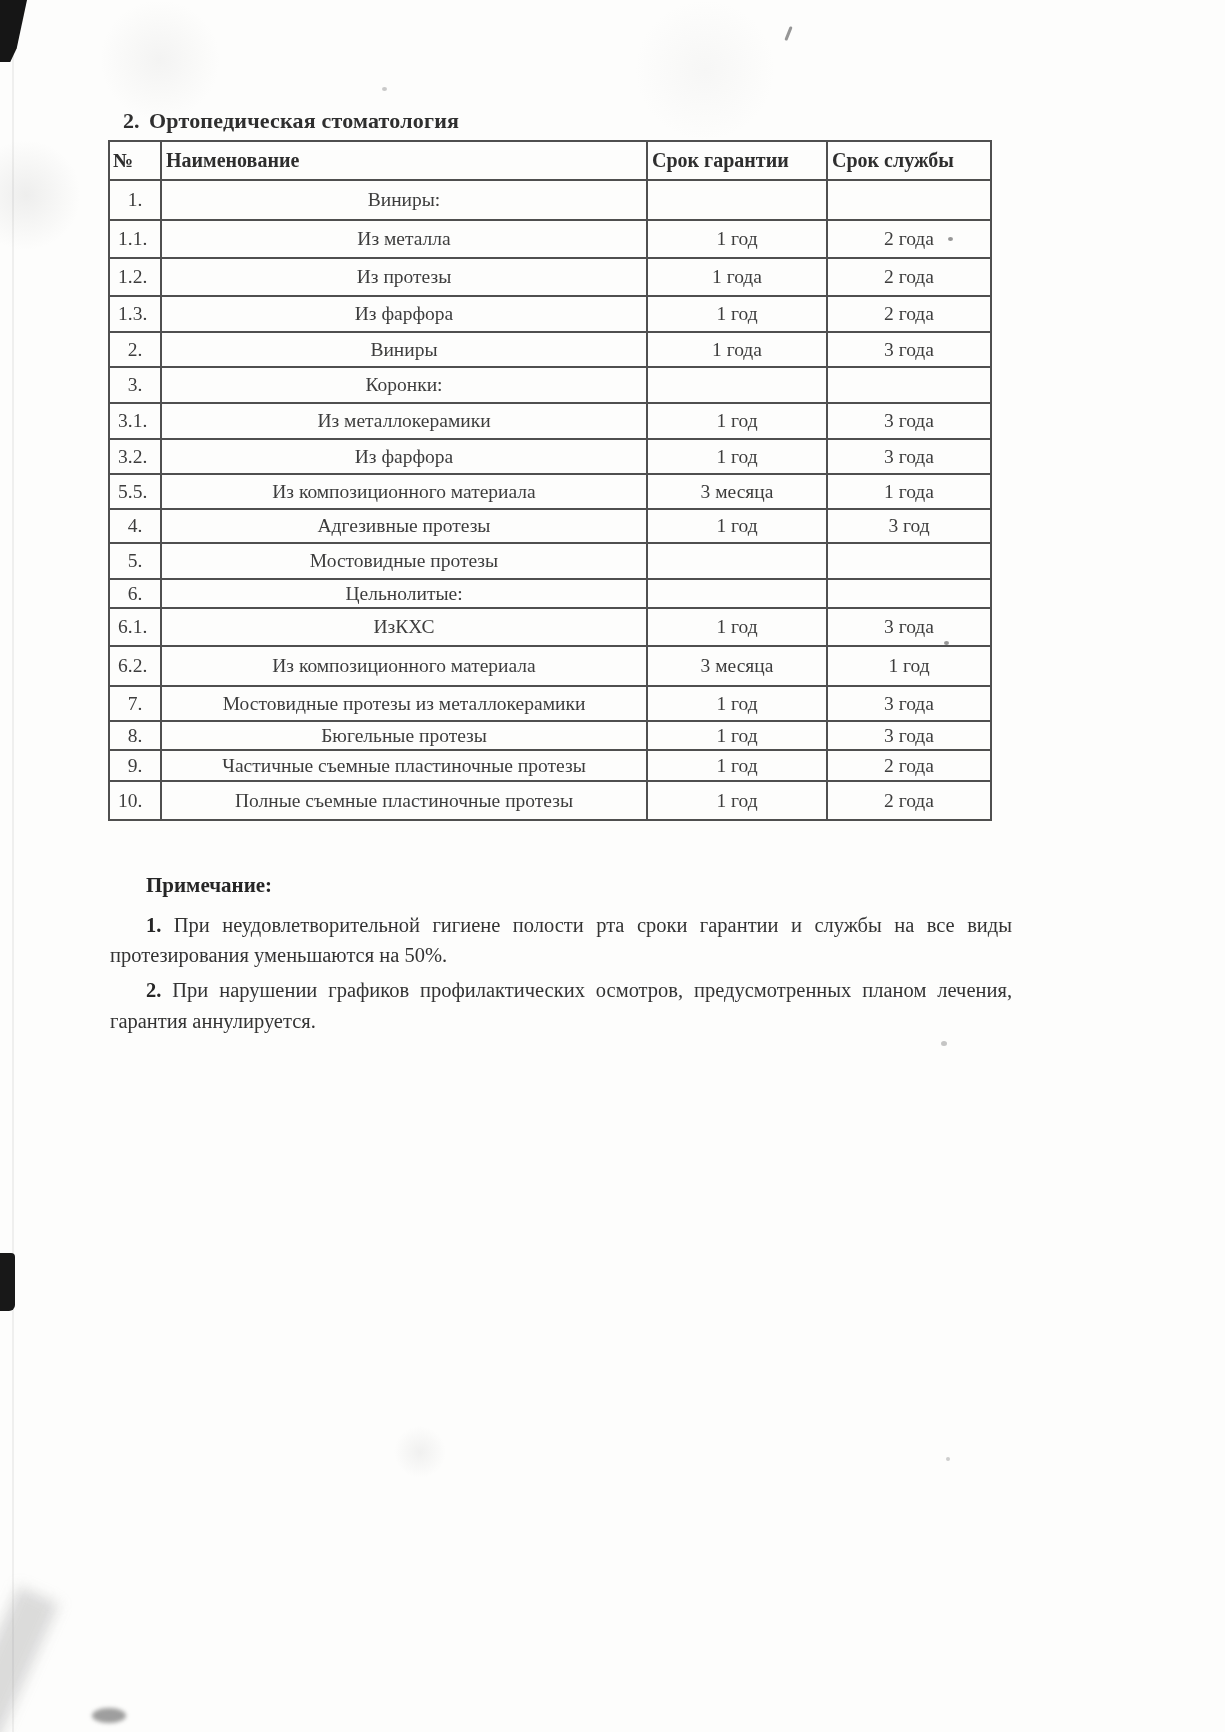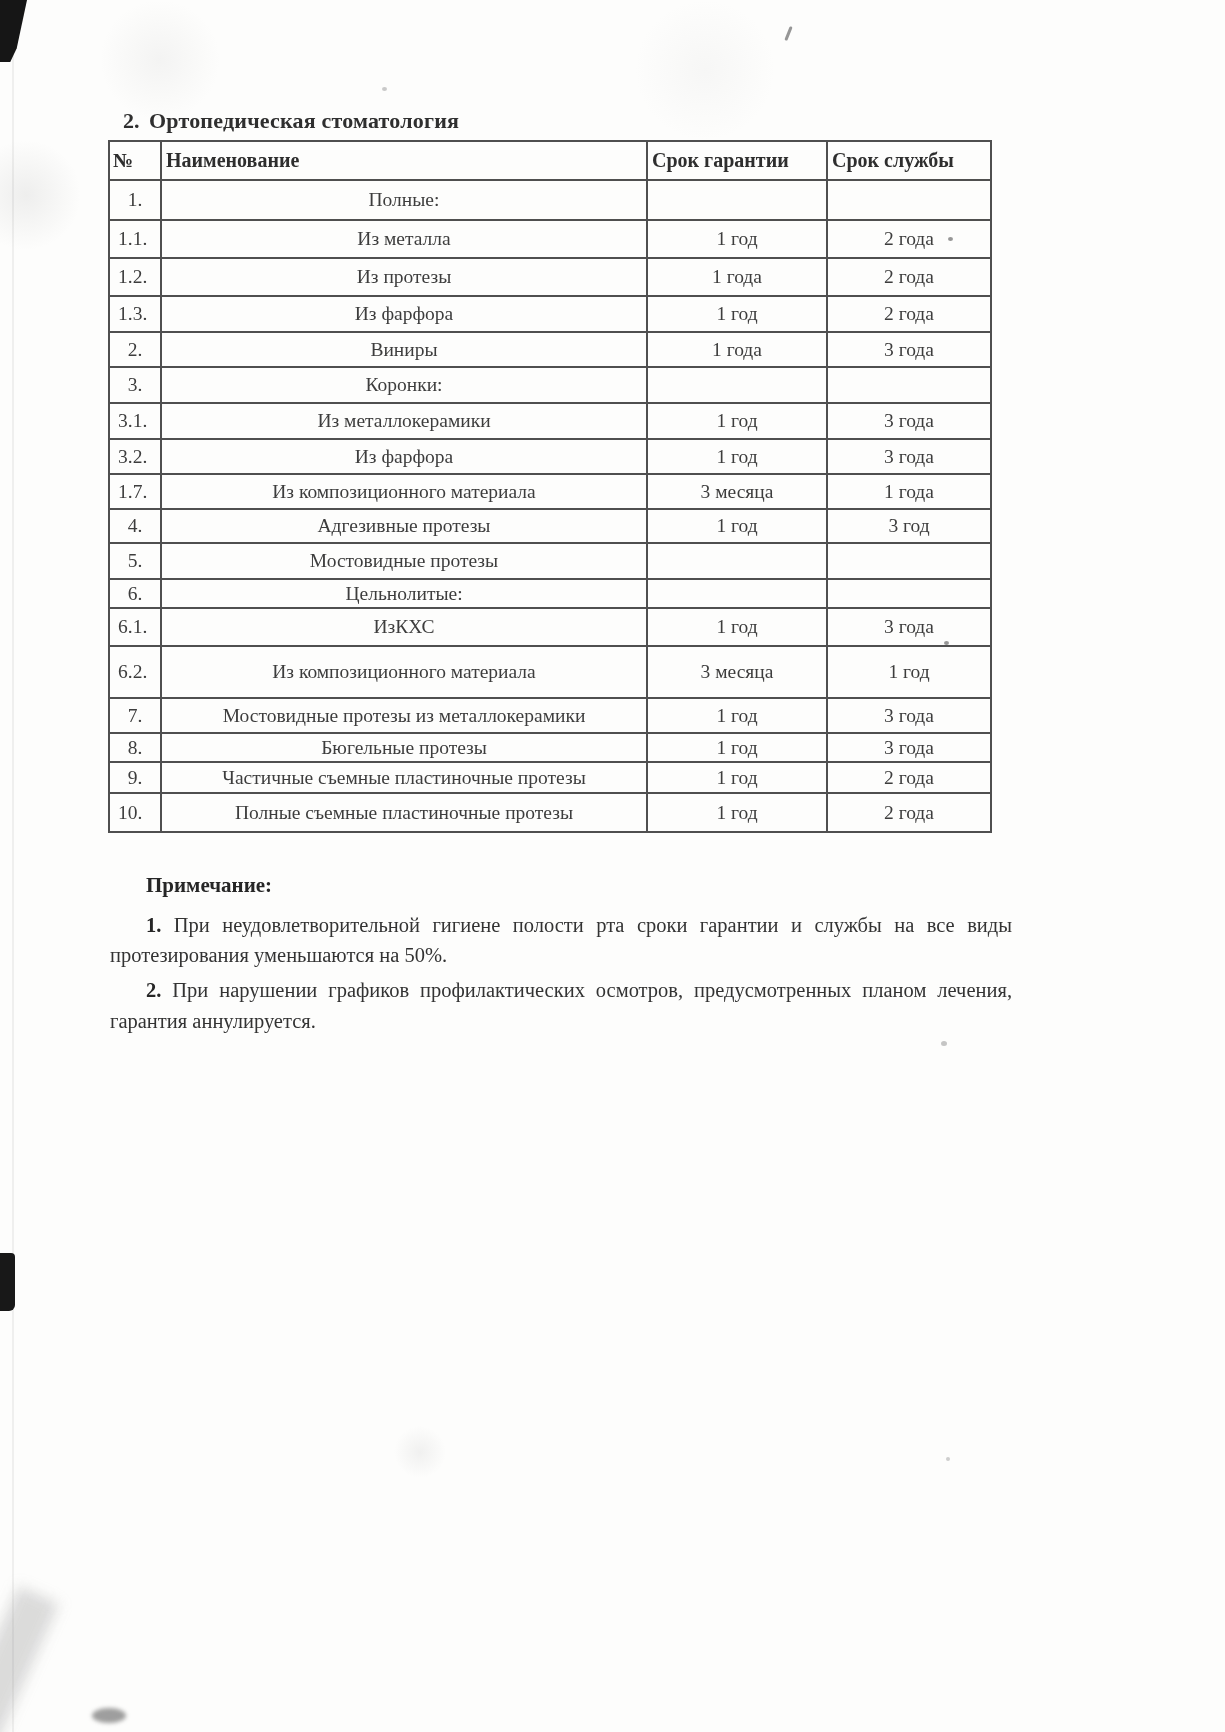--- a/index.html
+++ b/index.html
@@ -53,21 +53,21 @@
     vertical-align:middle;
     overflow:hidden;white-space:nowrap;
   }
   table.main th{font-weight:bold;font-size:20px;color:#2e2e2e;text-align:left;height:37px;}
   table.main th.h-num{text-align:left;padding-left:3px;}
   col.c-num{width:52px;} col.c-name{width:486px;} col.c-war{width:180px;} col.c-srv{width:164px;}
   td.num{text-align:center;}
   tr.sub td.num{text-align:left;padding-left:8px;}
   td.name, td.war, td.srv{text-align:center;}
   tr.h40{height:38px;} tr.h42{height:40px;} tr.h38{height:36px;} tr.h37{height:35px;}
-  tr.h36{height:34px;} tr.h31{height:29px;} tr.h33{height:31px;} tr.h46{height:52px;} tr.h41{height:39px;}
+  tr.h36{height:34px;} tr.h31{height:29px;} tr.h33{height:31px;} tr.h46{height:40px;} tr.h41{height:39px;}
 
   
   .notes{position:absolute;left:110px;top:870px;width:902px;font-size:20.5px;color:#333;}
   .notes .heading{font-weight:bold;font-size:21px;color:#262626;margin:0 0 8px 0;}
   .notes p{margin:0 0 4px 0;line-height:1.5;text-indent:36px;text-align:justify;}
   .notes p b{font-weight:bold;color:#262626;}
 </style>
 </head>
 <body>
 
@@ -101,21 +101,21 @@
       <tr>
         <th class="h-num">№</th>
         <th>Наименование</th>
         <th>Срок гарантии</th>
         <th>Срок службы</th>
       </tr>
     </thead>
     <tbody>
       <tr class="h42">
         <td class="num">1.</td>
-        <td class="name">Полные:</td>
+        <td class="name">Виниры:</td>
         <td class="war"></td>
         <td class="srv"></td>
       </tr>
       <tr class="h40 sub">
         <td class="num">1.1.</td>
         <td class="name">Из металла</td>
         <td class="war">1 год</td>
         <td class="srv">2 года</td>
       </tr>
       <tr class="h40 sub">
@@ -148,21 +148,21 @@
         <td class="war">1 год</td>
         <td class="srv">3 года</td>
       </tr>
       <tr class="h37 sub">
         <td class="num">3.2.</td>
         <td class="name">Из фарфора</td>
         <td class="war">1 год</td>
         <td class="srv">3 года</td>
       </tr>
       <tr class="h37 sub">
-        <td class="num">1.7.</td>
+        <td class="num">5.5.</td>
         <td class="name">Из композиционного материала</td>
         <td class="war">3 месяца</td>
         <td class="srv">1 года</td>
       </tr>
       <tr class="h36">
         <td class="num">4.</td>
         <td class="name">Адгезивные протезы</td>
         <td class="war">1 год</td>
         <td class="srv">3 год</td>
       </tr>

